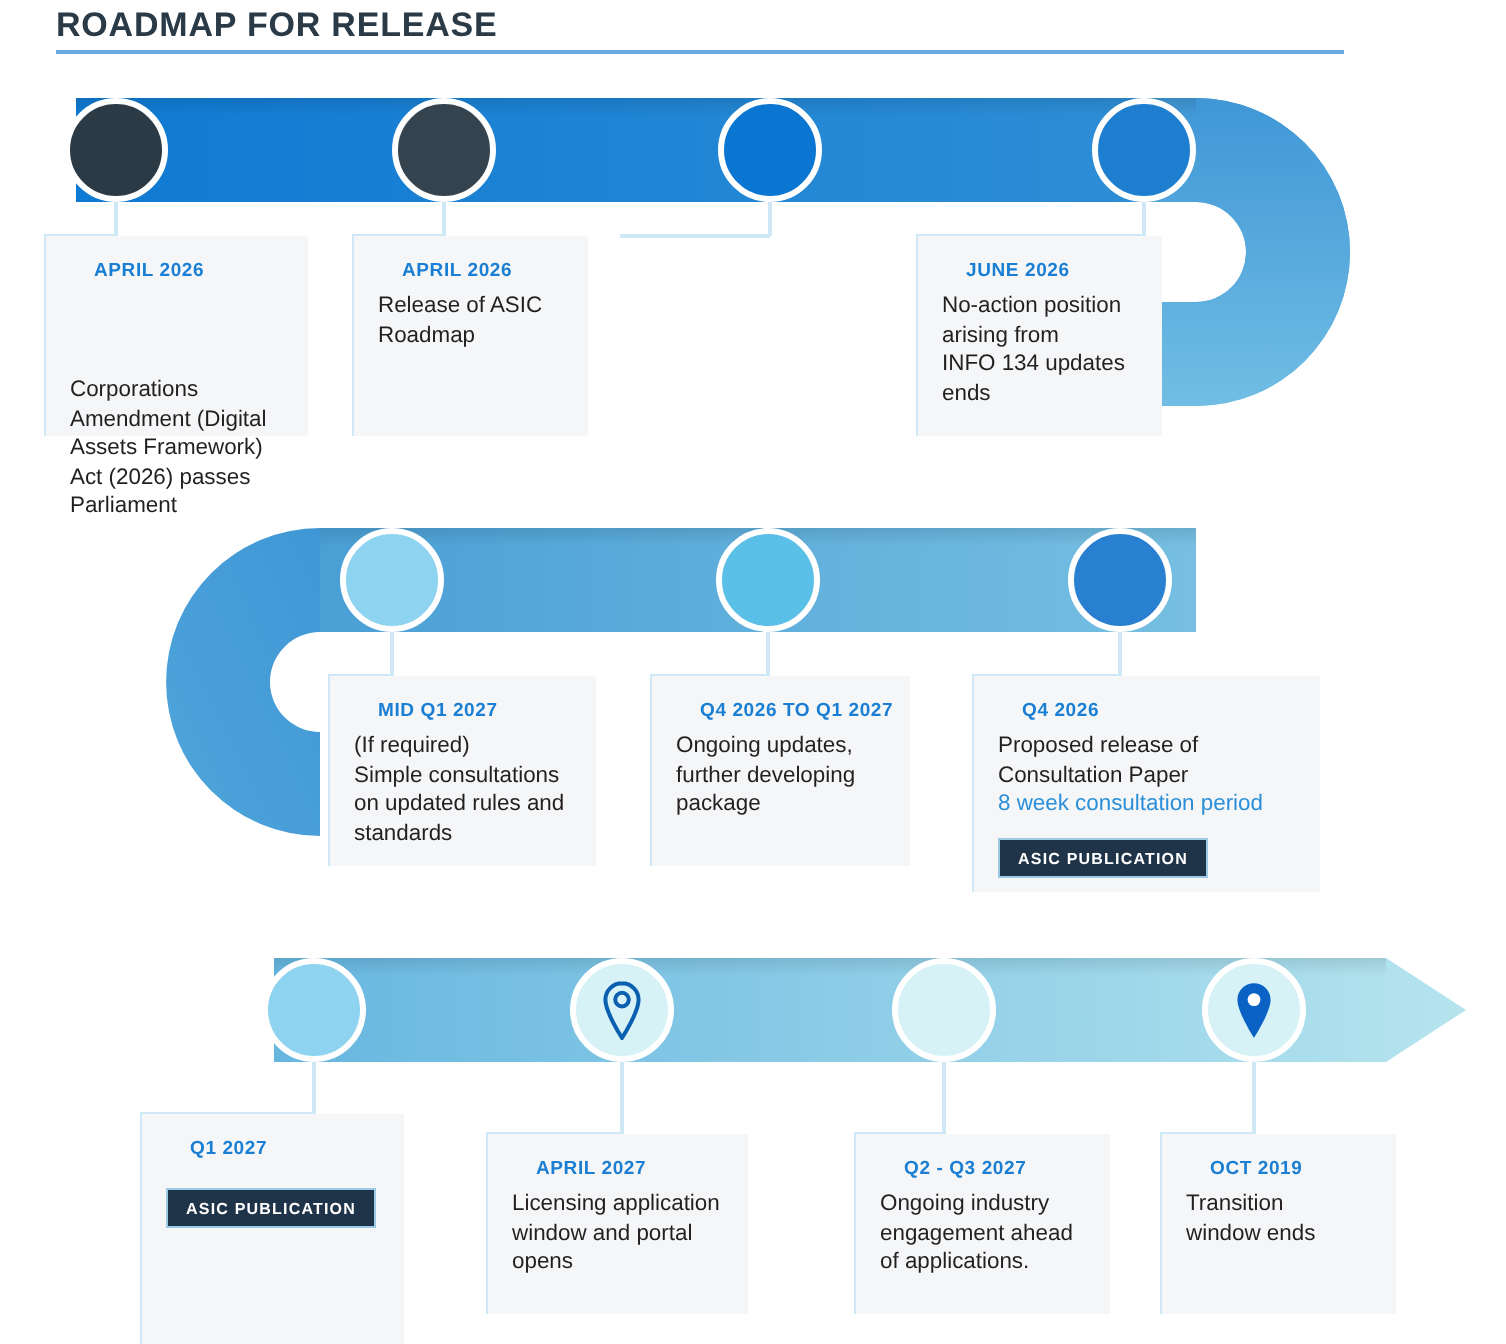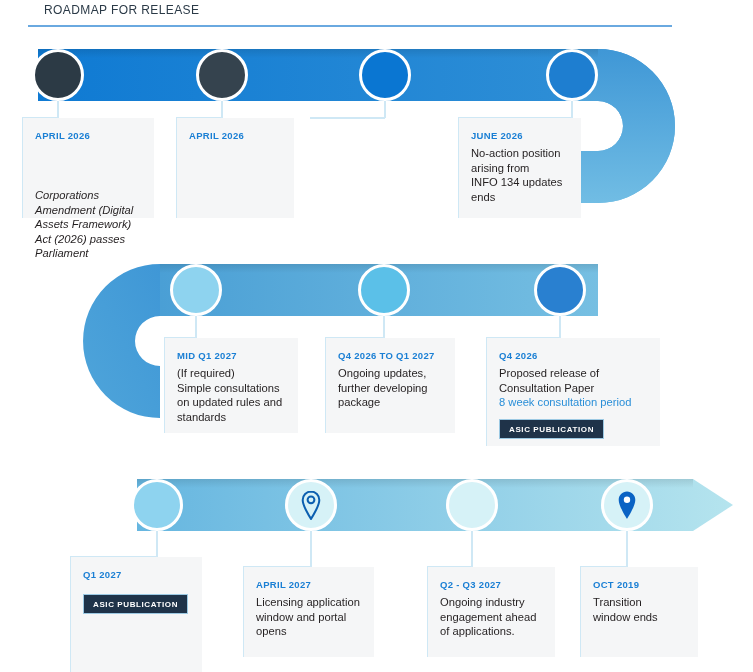--- a/index.html
+++ b/index.html
@@ -8,22 +8,22 @@
     background:#ffffff;
     font-family:"Liberation Sans", sans-serif;
     overflow:hidden;
     position:relative;
   }
   #stage{position:absolute;left:0;top:0;width:753px;height:672px;}
 
   
   .hdr-title{
     position:absolute;left:28px;top:3px;
-    font-size:12px;font-weight:normal;letter-spacing:.4px;
-    color:#2b3a47;white-space:nowrap;margin-left:16px;
+    font-size:17px;font-weight:bold;letter-spacing:.4px;
+    color:#2b3a47;white-space:nowrap;
   }
   .hdr-rule{
     position:absolute;left:28px;top:25px;width:644px;height:2px;
     background:#6aa9e0;
   }
 
   
   #ribbon{position:absolute;left:0;top:0;width:753px;height:672px;}
 
   
@@ -41,27 +41,27 @@
 
   
   .card{
     position:absolute;box-sizing:border-box;
     background:#f5f6f7;
     border-left:1.5px solid #cfe8f5;
     padding:12px 10px 10px 12px;
   }
   .card .date{
     font-size:9.5px;font-weight:bold;color:#1a7fd4;
-    letter-spacing:.3px;margin-bottom:5px;white-space:nowrap;
+    letter-spacing:.3px;margin-bottom:5px;white-space:nowrap;margin-left:12px;
   }
   .card .body{
     font-size:11.2px;line-height:14.6px;color:#231f20;
     white-space:pre-line;
   }
-  .card .body.ital{font-style:italic;margin-top:47px;}
+  .card .body.ital{margin-top:47px;}
   .card .accent{
     font-size:11.2px;line-height:14.6px;color:#2a8fd8;
     white-space:pre-line;
   }
   .badge{
     display:inline-block;margin-top:9px;
     background:#1f3349;border:1.5px solid #9cc9e3;
     color:#ffffff;font-size:8px;font-weight:bold;letter-spacing:.6px;
     padding:5px 9px 4px 9px;white-space:nowrap;
   }
@@ -138,20 +138,22 @@
   <div class="card" style="left:22px;top:118px;width:132px;height:100px;">
     <div class="date">APRIL 2026</div>
     <div class="body ital">Corporations
 Amendment (Digital
 Assets Framework)
 Act (2026) passes
 Parliament</div>
   </div>
   <div class="card" style="left:176px;top:118px;width:118px;height:100px;">
     <div class="date">APRIL 2026</div>
+    <div class="body">Release of ASIC
+Roadmap</div>
   </div>
   <div class="card" style="left:458px;top:118px;width:123px;height:100px;">
     <div class="date">JUNE 2026</div>
     <div class="body">No-action position
 arising from
 INFO 134 updates
 ends</div>
   </div>
 
   <div class="node node-sm" style="left:170px;top:264px;background:#8ed3ef;"></div>

